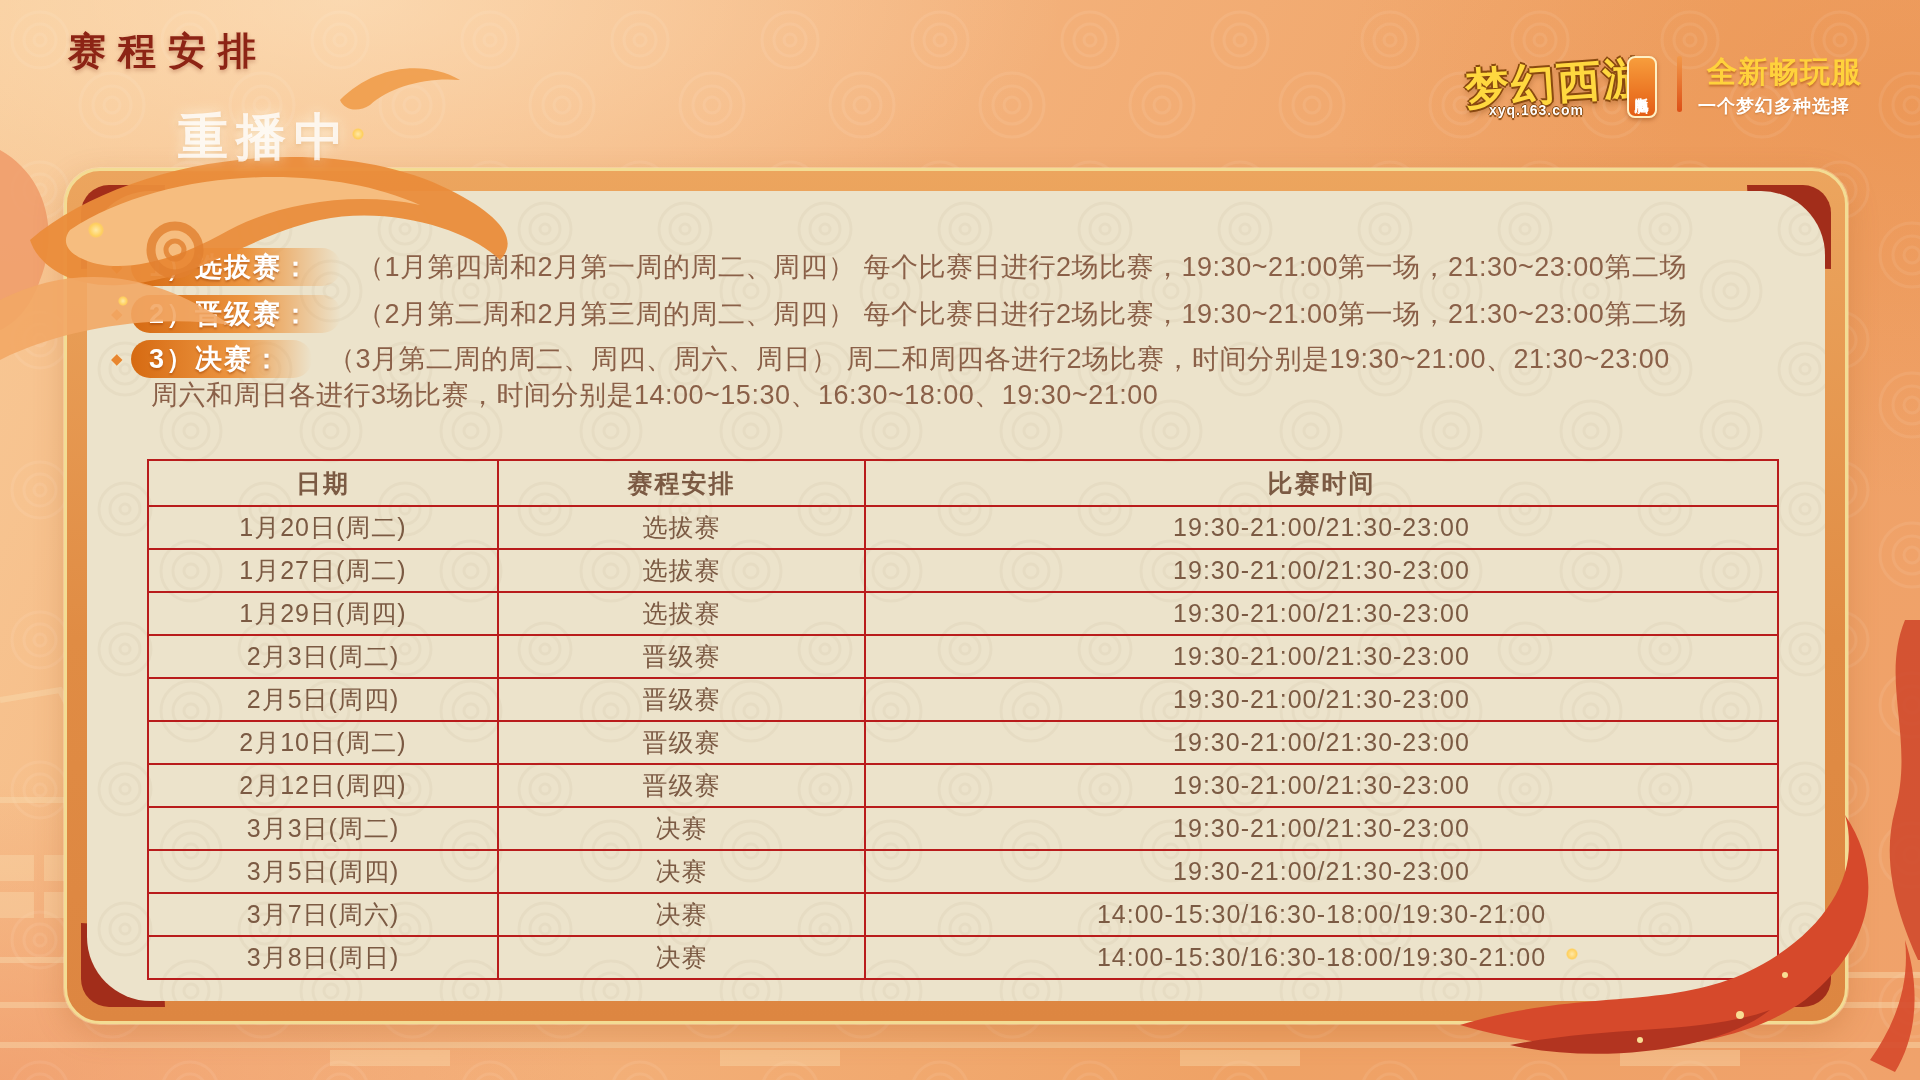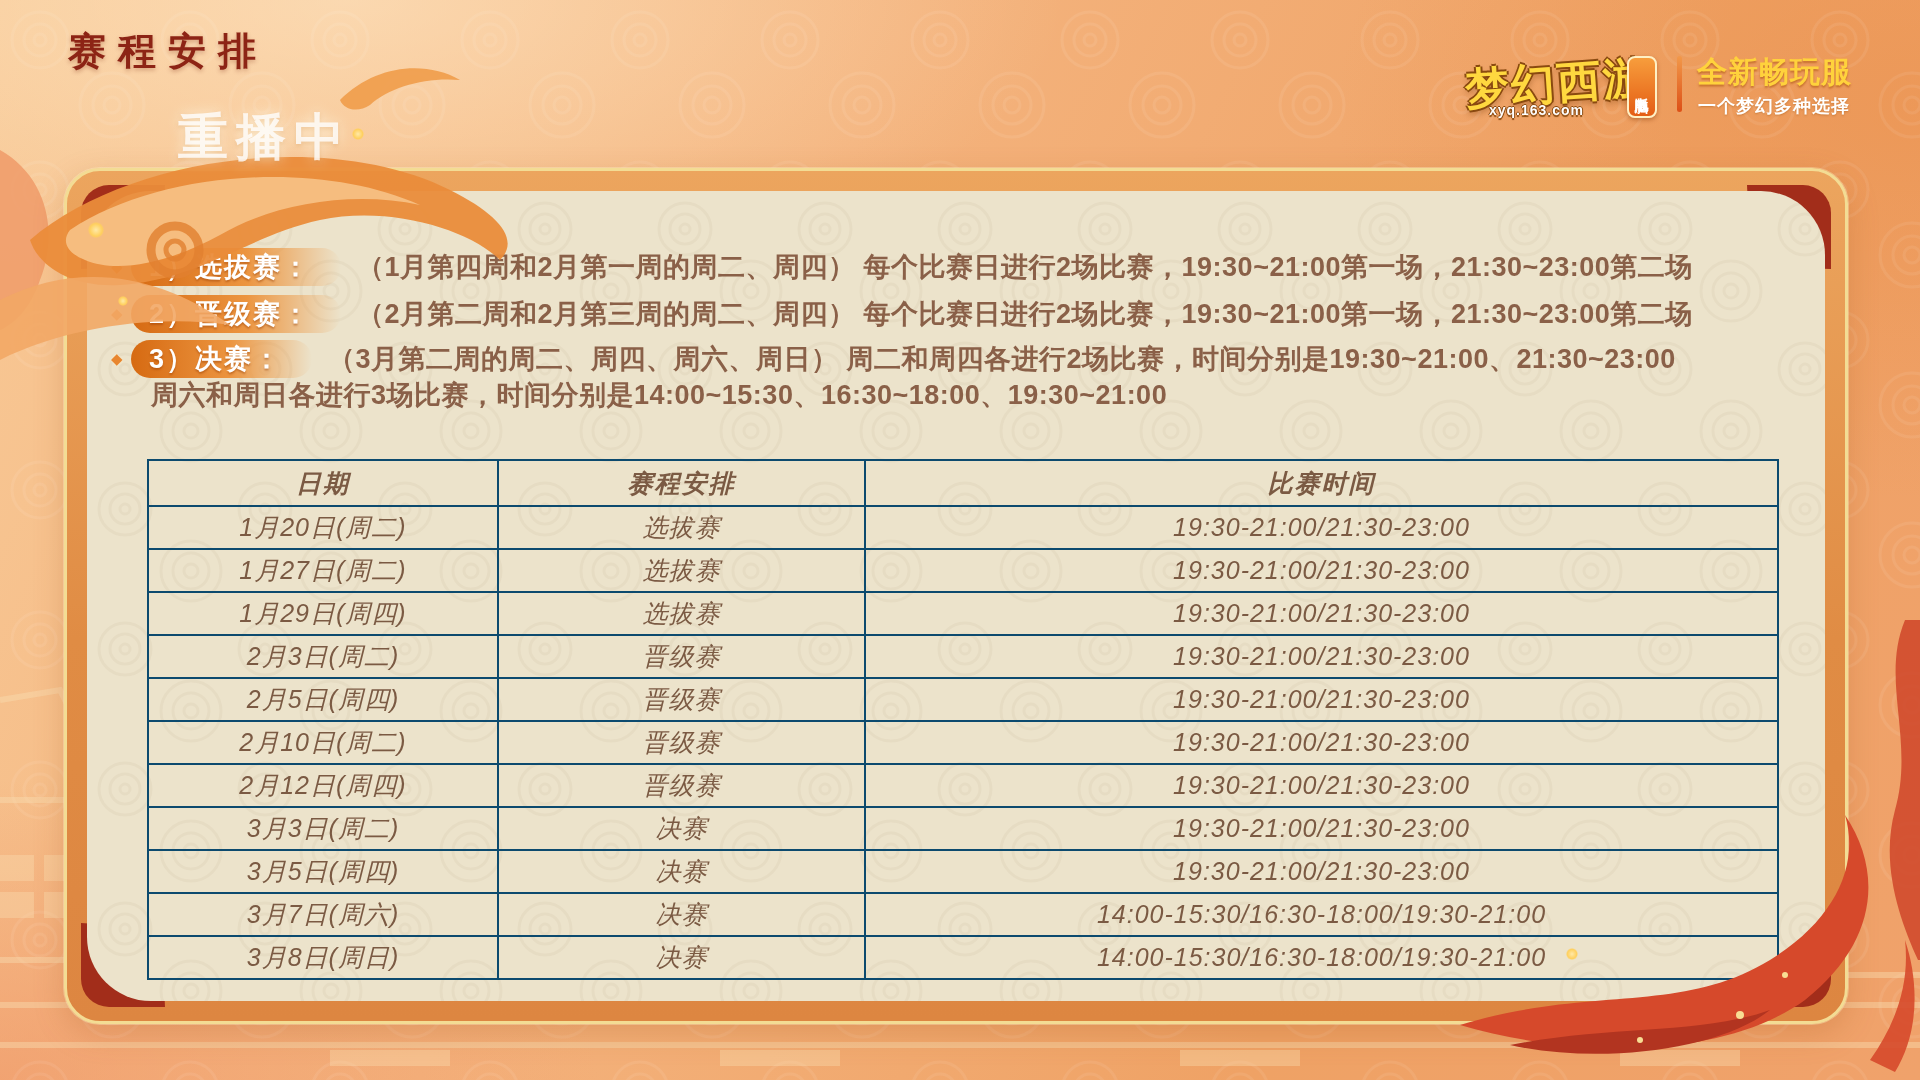--- a/index.html
+++ b/index.html
@@ -53,21 +53,21 @@
     position:absolute;left:34px;top:62px;
     font-size:14px;font-weight:700;letter-spacing:1px;color:#ffffff;
     text-shadow:-1px 0 0 #8a4a10,1px 0 0 #8a4a10,0 -1px 0 #8a4a10,0 2px 1px #8a4a10;
     text-align:center;
   }
   .logo-divider{
     position:absolute;left:222px;top:16px;width:5px;height:56px;border-radius:3px;
     background:linear-gradient(180deg,#f2994a,#dd4f16);
   }
   .tagline-main{
-    position:absolute;left:242px;top:12px;
+    position:absolute;left:252px;top:12px;
     font-size:30px;font-weight:700;letter-spacing:1px;color:#ffd23c;
     text-shadow:0 2px 2px rgba(170,80,10,0.55);
   }
   .tagline-sub{
     position:absolute;left:243px;top:54px;
     font-size:18px;font-weight:700;letter-spacing:1px;color:#ffffff;
     text-shadow:0 1px 2px rgba(170,90,20,0.5);
   }
 
   
@@ -101,31 +101,31 @@
     background:linear-gradient(90deg,#d66a12 0%,#ec9540 55%,rgba(246,182,116,0) 100%);
     color:#ffffff;font-size:27px;font-weight:700;letter-spacing:2px;
     text-shadow:0 2px 2px rgba(150,60,0,0.45);
     margin-right:16px;white-space:nowrap;
   }
   .rule-badge .diamond{
     position:absolute;left:-20px;top:50%;transform:translateY(-50%);
     color:#e8862f;font-size:15px;text-shadow:0 0 2px #fff3cf;
   }
   .rule-text{
-    color:#8a6048;font-size:27px;font-weight:700;letter-spacing:0.5px;white-space:nowrap;
+    color:#8a6048;font-size:27px;font-weight:400;letter-spacing:0.5px;white-space:nowrap;
   }
 
   
   .schedule-table{
     position:absolute;left:60px;top:268px;width:1630px;z-index:3;
     border-collapse:collapse;table-layout:fixed;
   }
   .schedule-table th,.schedule-table td{
-    border:2px solid #0c4a6e;text-align:center;vertical-align:middle;
-    color:#7b5a43;white-space:nowrap;overflow:hidden;font-style:italic;
+    border:2px solid #b91c1c;text-align:center;vertical-align:middle;
+    color:#7b5a43;white-space:nowrap;overflow:hidden;
   }
   .schedule-table th{height:42px;font-size:25px;font-weight:700;letter-spacing:2px;}
   .schedule-table td{height:39px;font-size:25px;font-weight:500;letter-spacing:1px;}
 
   
   .sparkle{position:absolute;border-radius:50%;background:radial-gradient(circle,#ffe9a8 0%,#ffd05e 55%,rgba(255,200,90,0) 75%);z-index:25;}
 </style>
 </head>
 <body>
 

